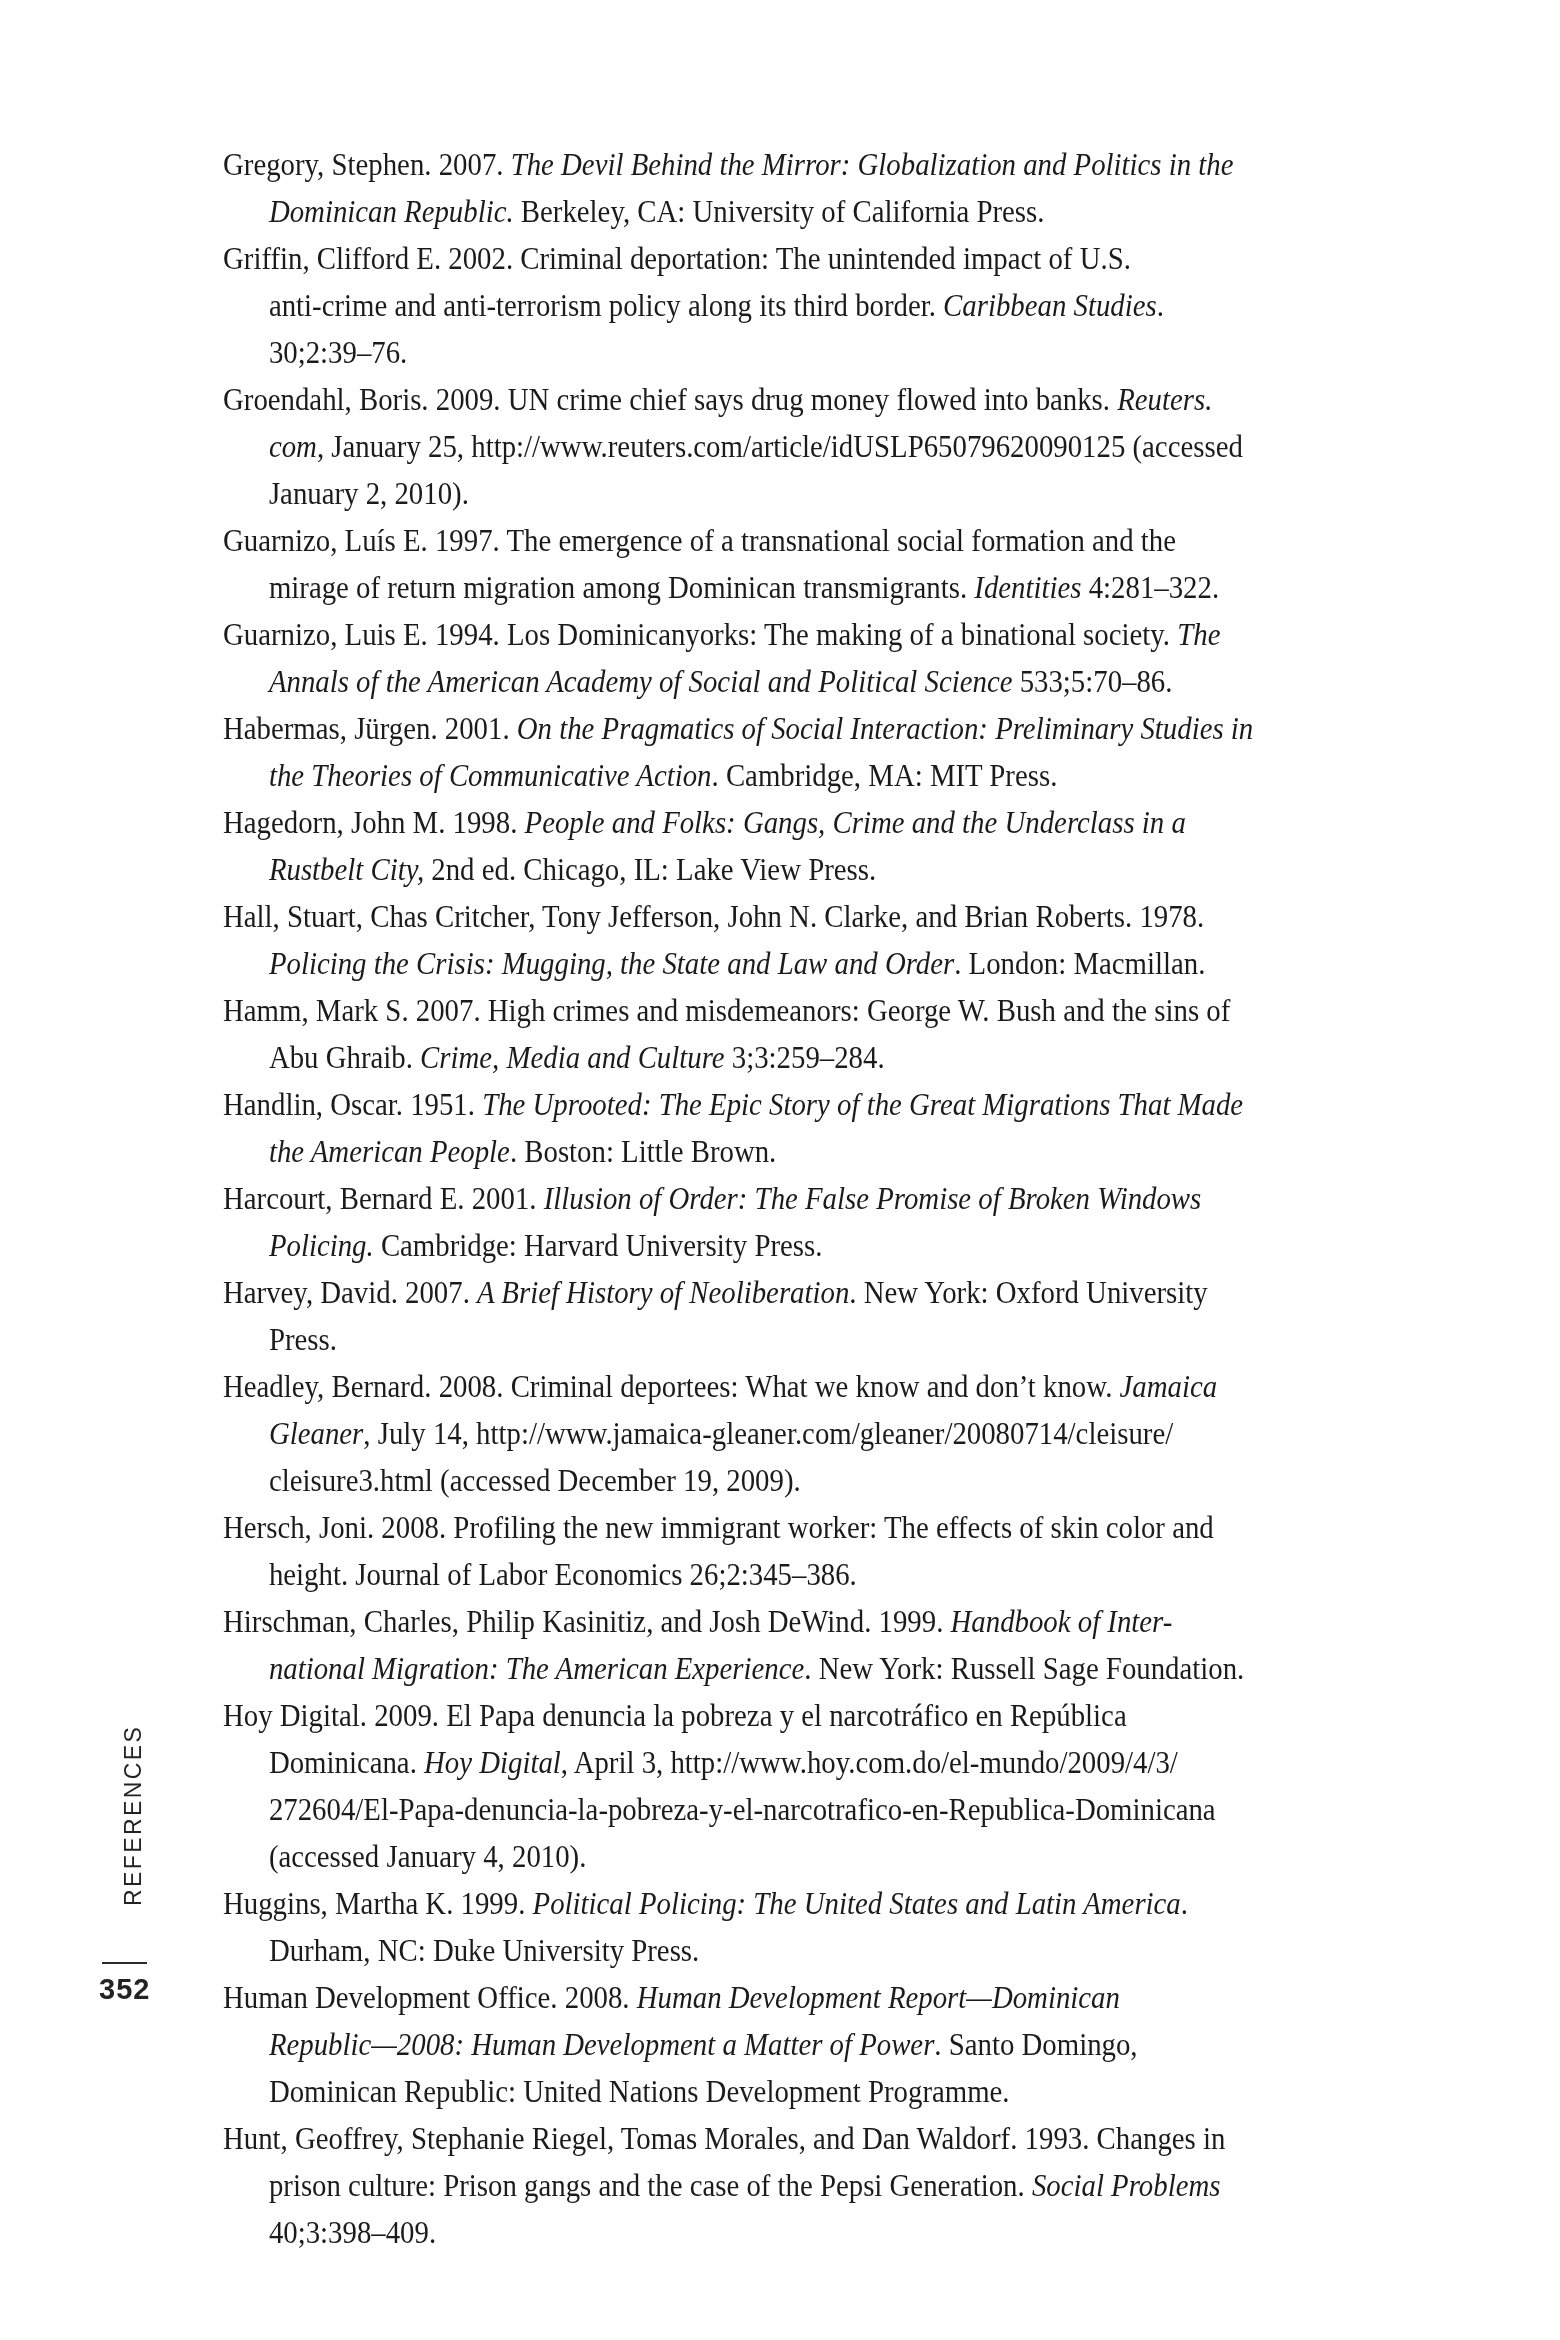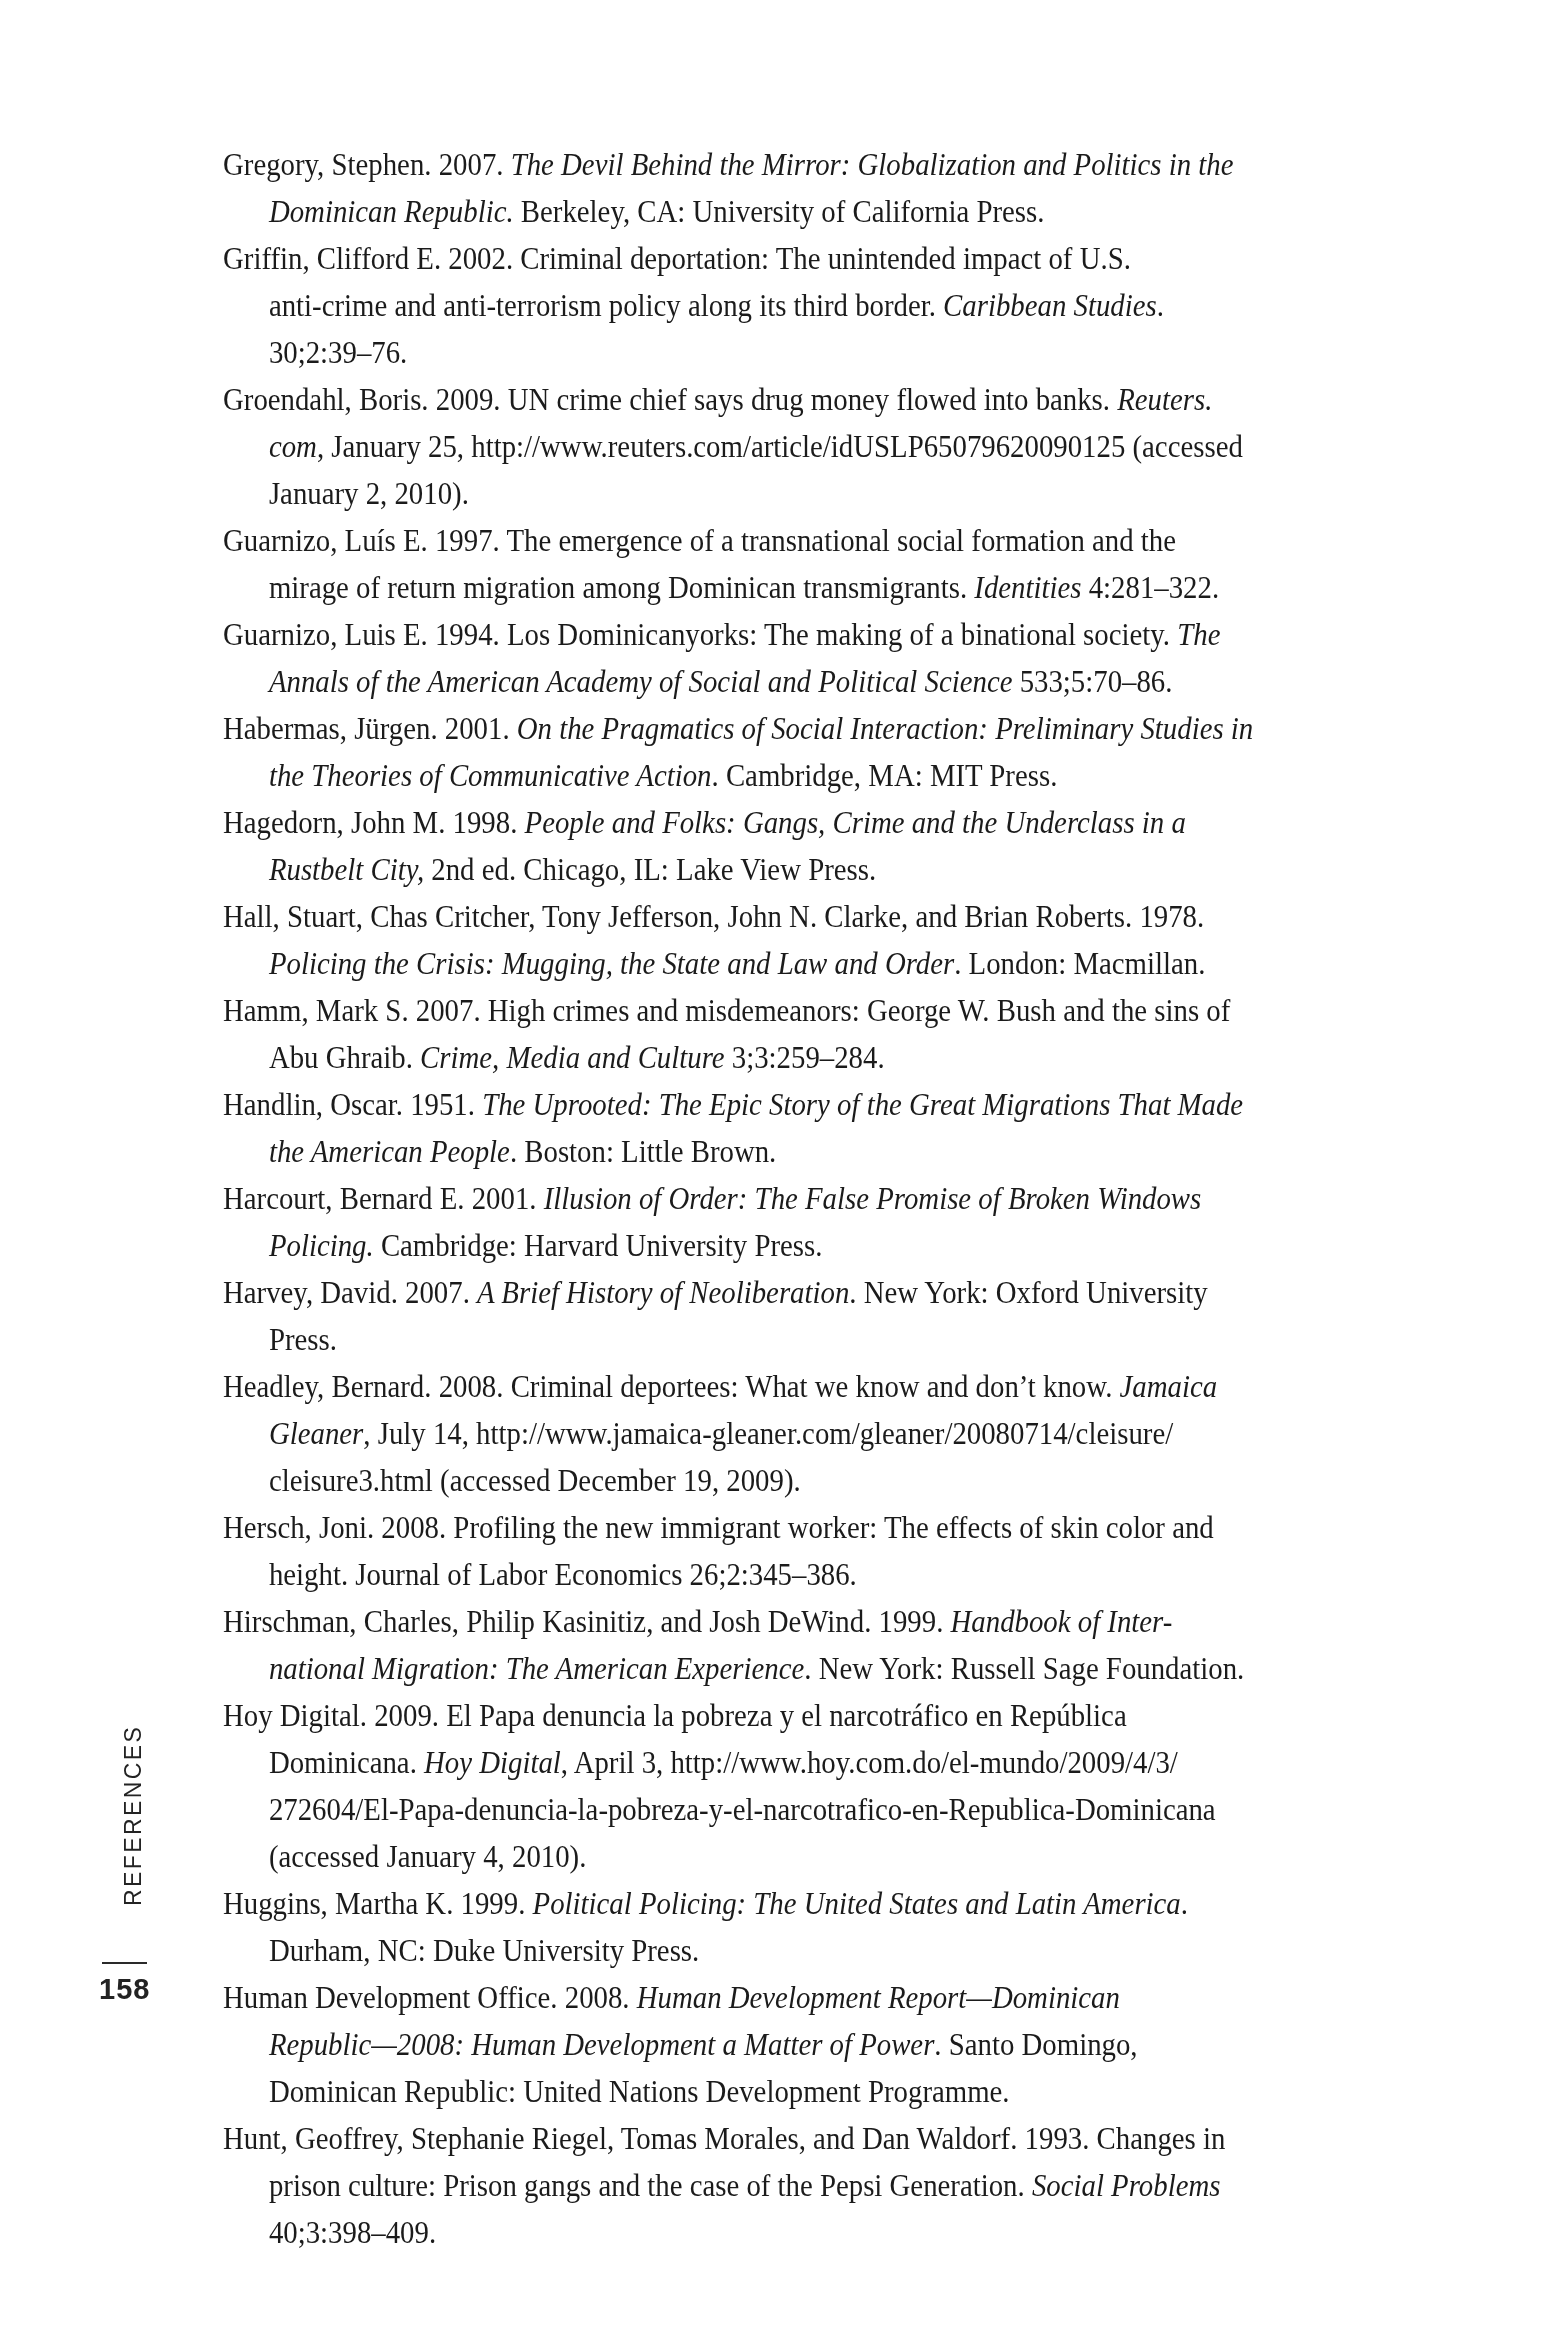--- a/index.html
+++ b/index.html
@@ -63,21 +63,21 @@
     color: #232323;
   }
 </style>
 </head>
 <body>
 
 <div class="sidebar-label">REFERENCES</div>
 
 <div class="sidebar-rule"></div>
 
-<div class="page-number">158</div>
+<div class="page-number">352</div>
 
 <main class="refs-block">
     <div class="entry">
       <div class="line"><span>Gregory, Stephen. 2007. </span><em>The Devil Behind the Mirror: Globalization and Politics in the</em></div>
       <div class="line indent"><em>Dominican Republic.</em><span> Berkeley, CA: University of California Press.</span></div>
     </div>
     <div class="entry">
       <div class="line"><span>Griffin, Clifford E. 2002. Criminal deportation: The unintended impact of U.S.</span></div>
       <div class="line indent"><span>anti-crime and anti-terrorism policy along its third border. </span><em>Caribbean Studies</em><span>.</span></div>
       <div class="line indent"><span>30;2:39–76.</span></div>

